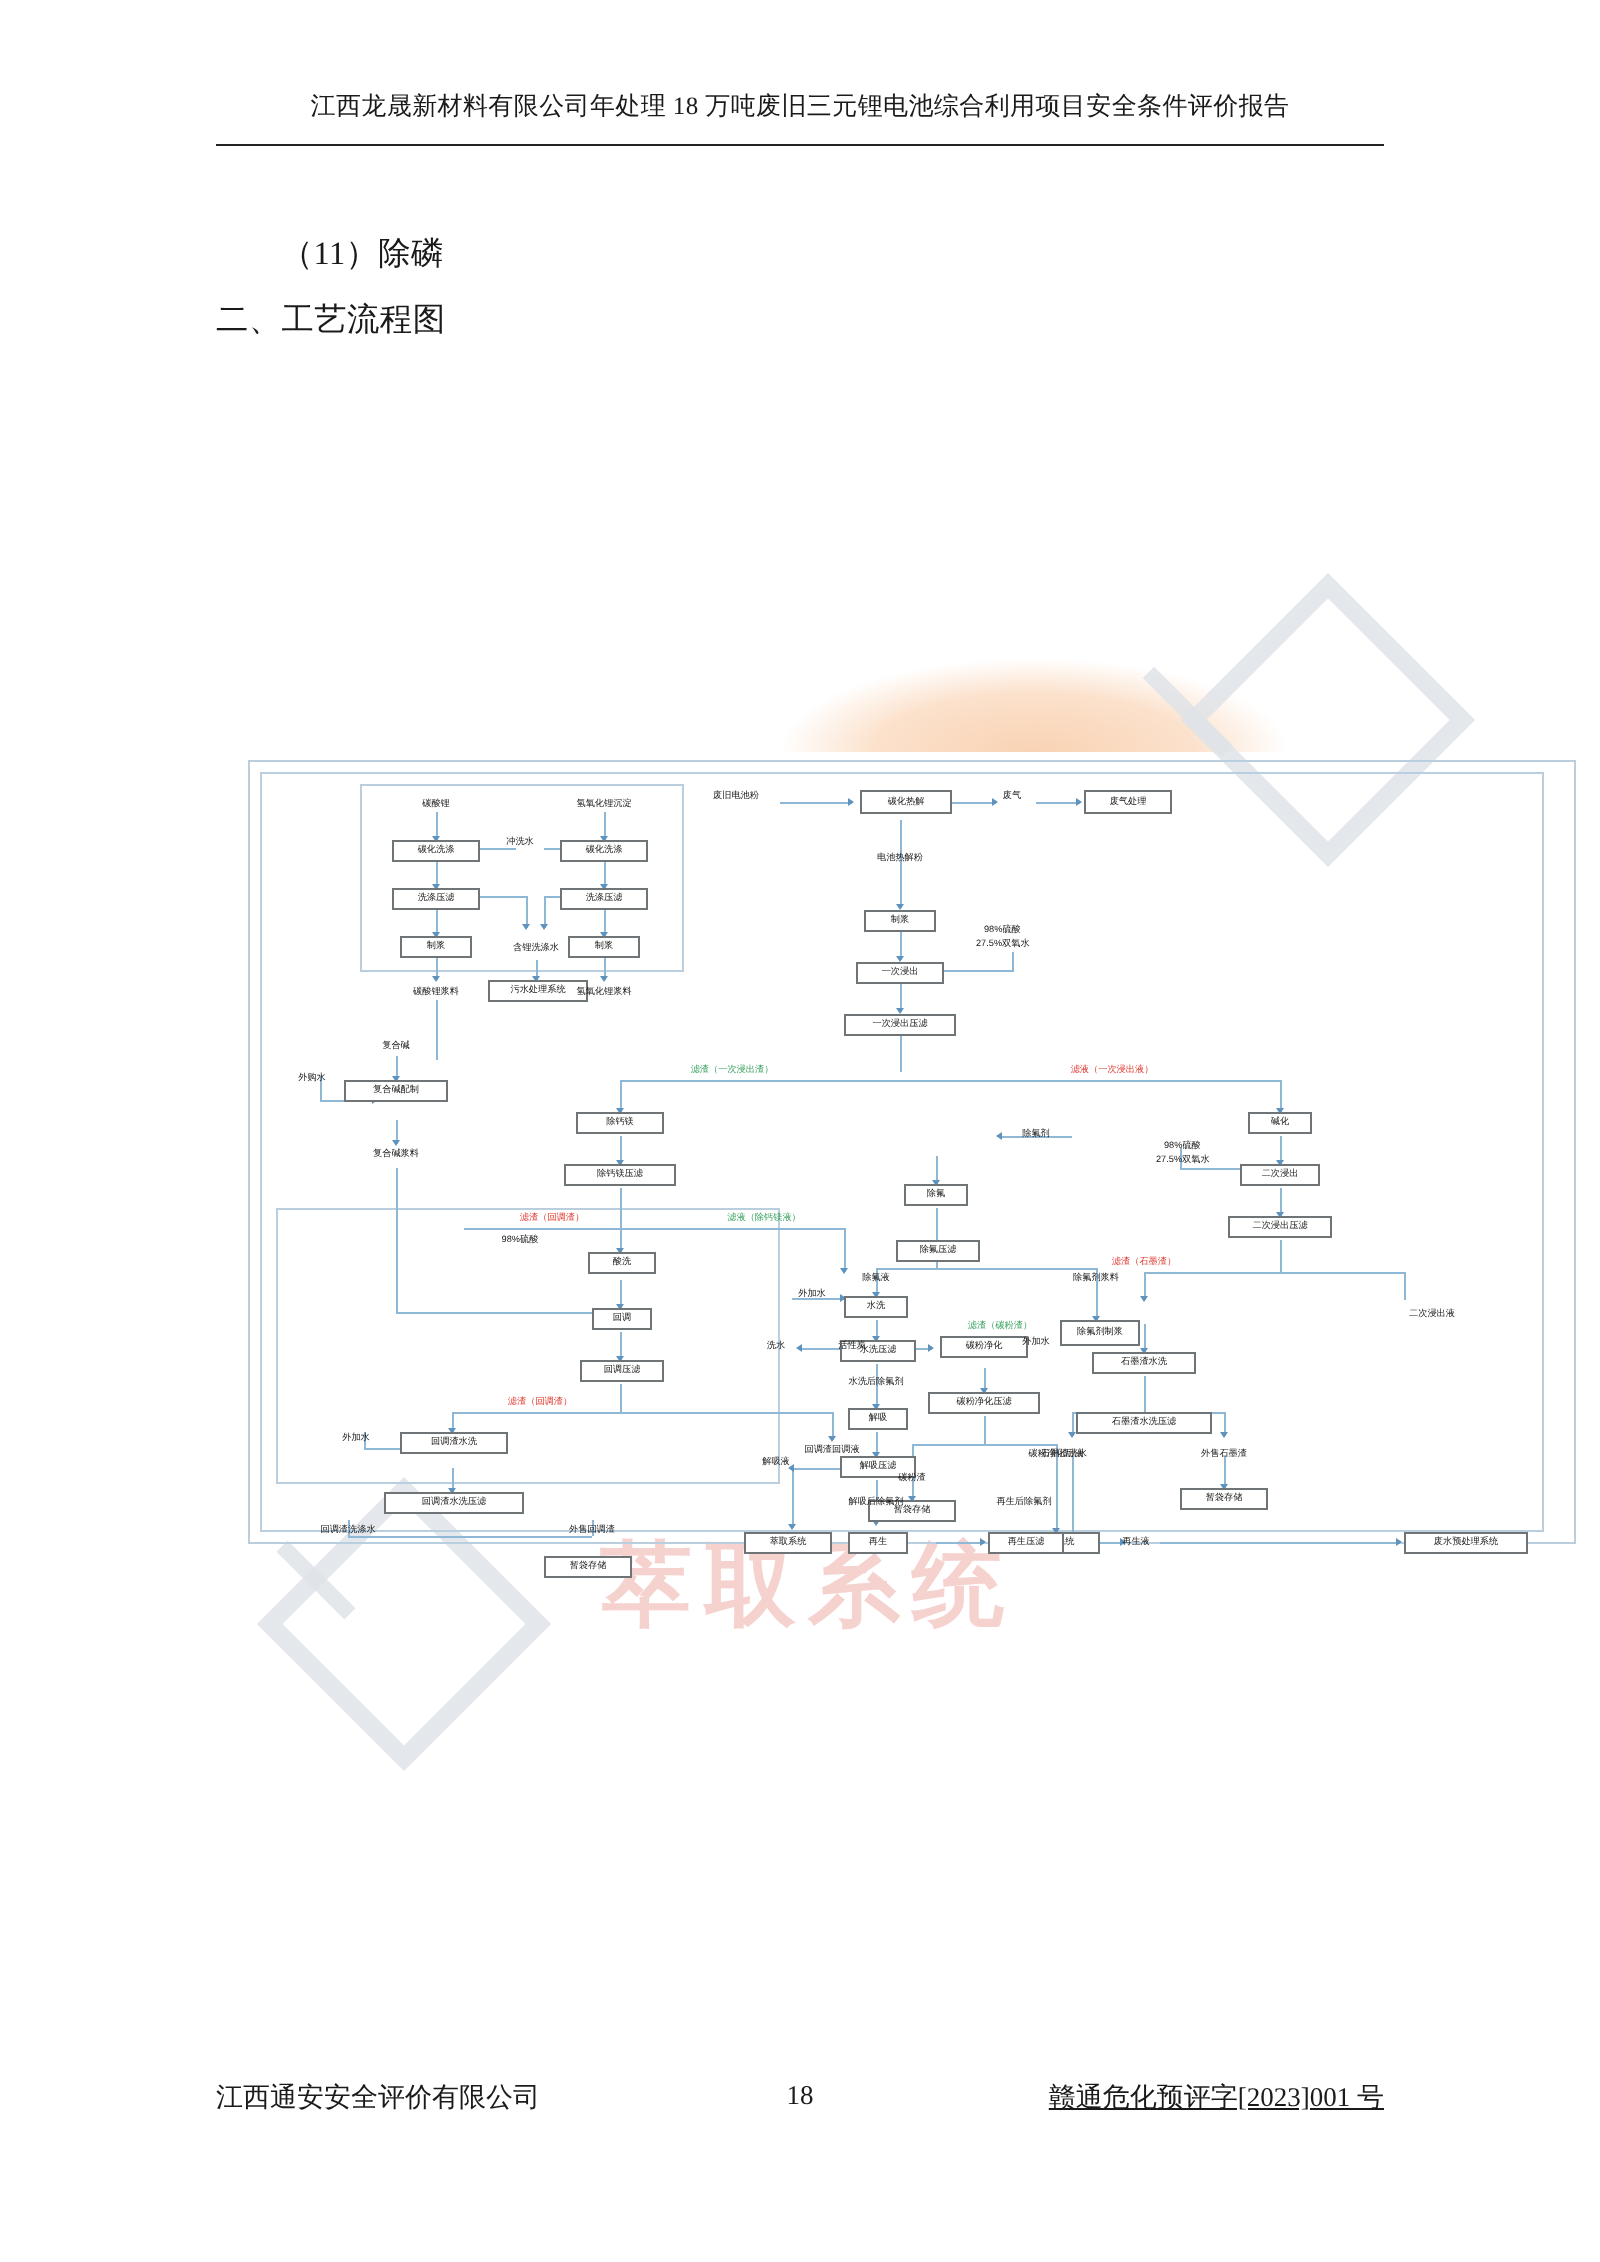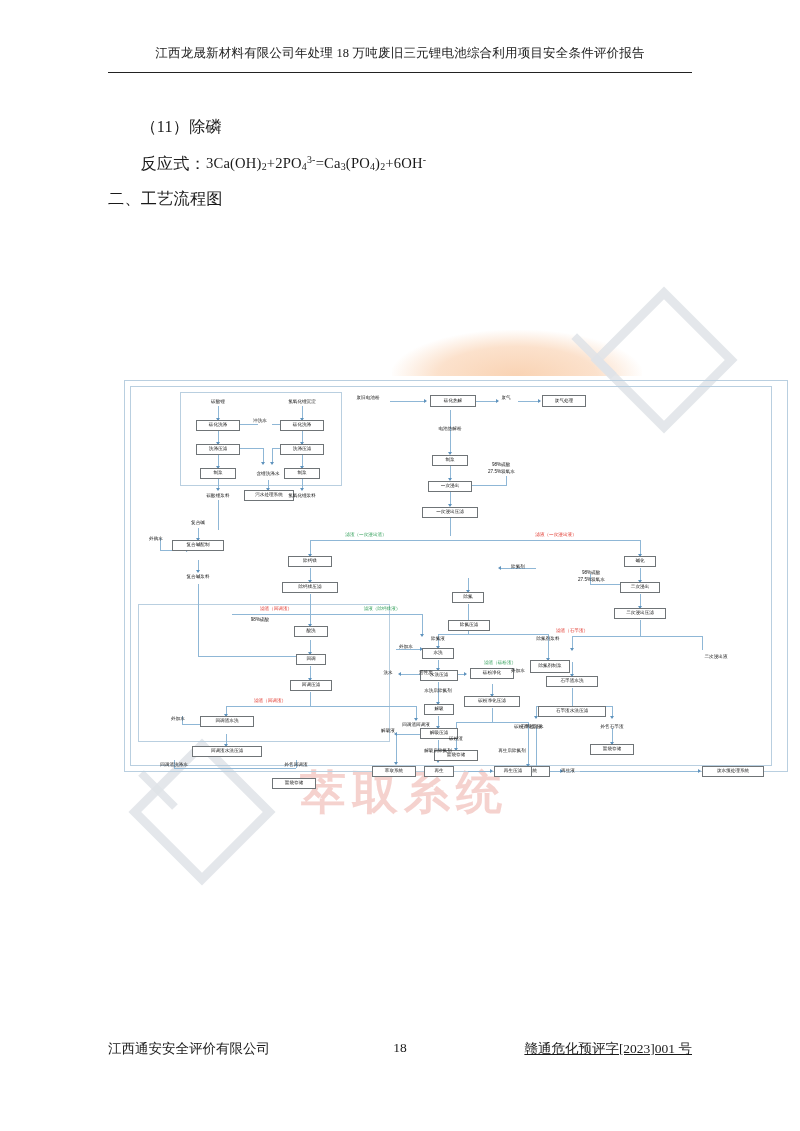--- a/index.html
+++ b/index.html
@@ -136,23 +136,20 @@
   <div class="wm wm-bar" style="left:134px;top:786px;width:48px;height:8px;"></div>
   <div class="wm wm-red" style="left:300px;top:762px;font-size:46px;">萃取系统</div>
 
   <div class="header">
     <div class="header-text">江西龙晟新材料有限公司年处理 18 万吨废旧三元锂电池综合利用项目安全条件评价报告</div>
   </div>
   <div class="header-rule"></div>
 
   <div class="content">
     <p class="para indent">（11）除磷</p>
-    <p class="para indent">
-      <span>反应式：</span><span class="lat" style="font-size:14.6px;"><span>3Ca</span><span>(OH)</span><span class="sub">2</span><span>+2PO</span><span class="sub">4</span><span class="sup">3-</span><span>=Ca</span><span class="sub">3</span><span>(PO</span><span class="sub">4</span><span>)</span><span class="sub">2</span><span>+6OH</span><span class="sup">-</span></span>
-    </p>
     <p class="para">二、工艺流程图</p>
   </div>
 
   <div class="figure">
 
     <div class="grp" style="left:4px;top:8px;width:662px;height:390px;"></div>
     <div class="grp" style="left:10px;top:14px;width:640px;height:378px;"></div>
     <div class="grp" style="left:60px;top:20px;width:160px;height:92px;"></div>
     <div class="grp" style="left:18px;top:232px;width:250px;height:136px;"></div>
 

